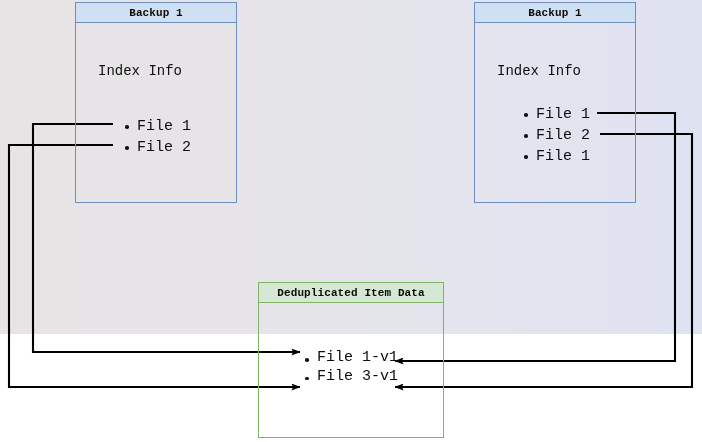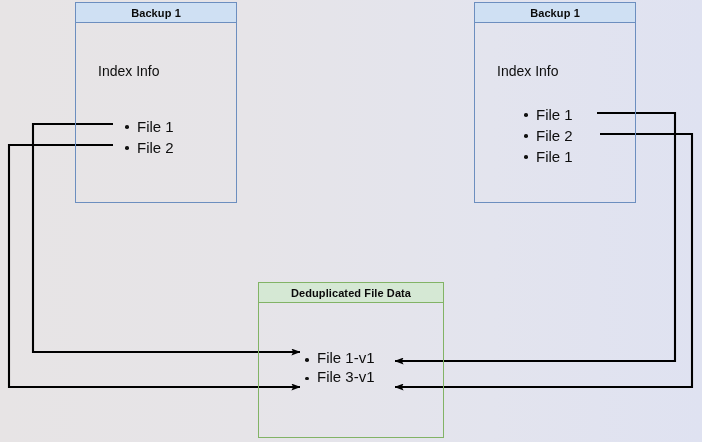--- a/index.html
+++ b/index.html
@@ -9,22 +9,23 @@
   }
   body {
     width: 702px;
     height: 442px;
     overflow: hidden;
     font-family: "Liberation Sans", sans-serif;
   }
   #canvas {
     position: relative;
     width: 702px;
-    height: 442px;
+    height: 334px;
     background: linear-gradient(90deg, #e7e4e5 0%, #e6e4e8 35%, #e3e4ee 70%, #dfe2f1 100%);
+    font-family: Liberation Mono, monospace;
   }
   #wires {
     position: absolute;
     left: 0;
     top: 0;
     width: 702px;
     height: 442px;
     pointer-events: none;
   }
 
@@ -133,21 +134,21 @@
       <div class="index-label" style="left:22px; top:40px;">Index Info</div>
       <ul class="file-list" style="left:47px; top:81px;">
         <li>File 1</li>
         <li>File 2</li>
         <li>File 1</li>
       </ul>
     </div>
   </div>
 
   <div class="node green" style="left:258px; top:282px; width:186px; height:156px;">
-    <div class="node-header">Deduplicated File Data</div>
+    <div class="node-header">Deduplicated Item Data</div>
     <div class="node-body">
       <ul class="file-list wide" style="left:44px; top:46px;">
         <li>File 1-v1</li>
         <li>File 3-v1</li>
       </ul>
     </div>
   </div>
 
 </div>
 

